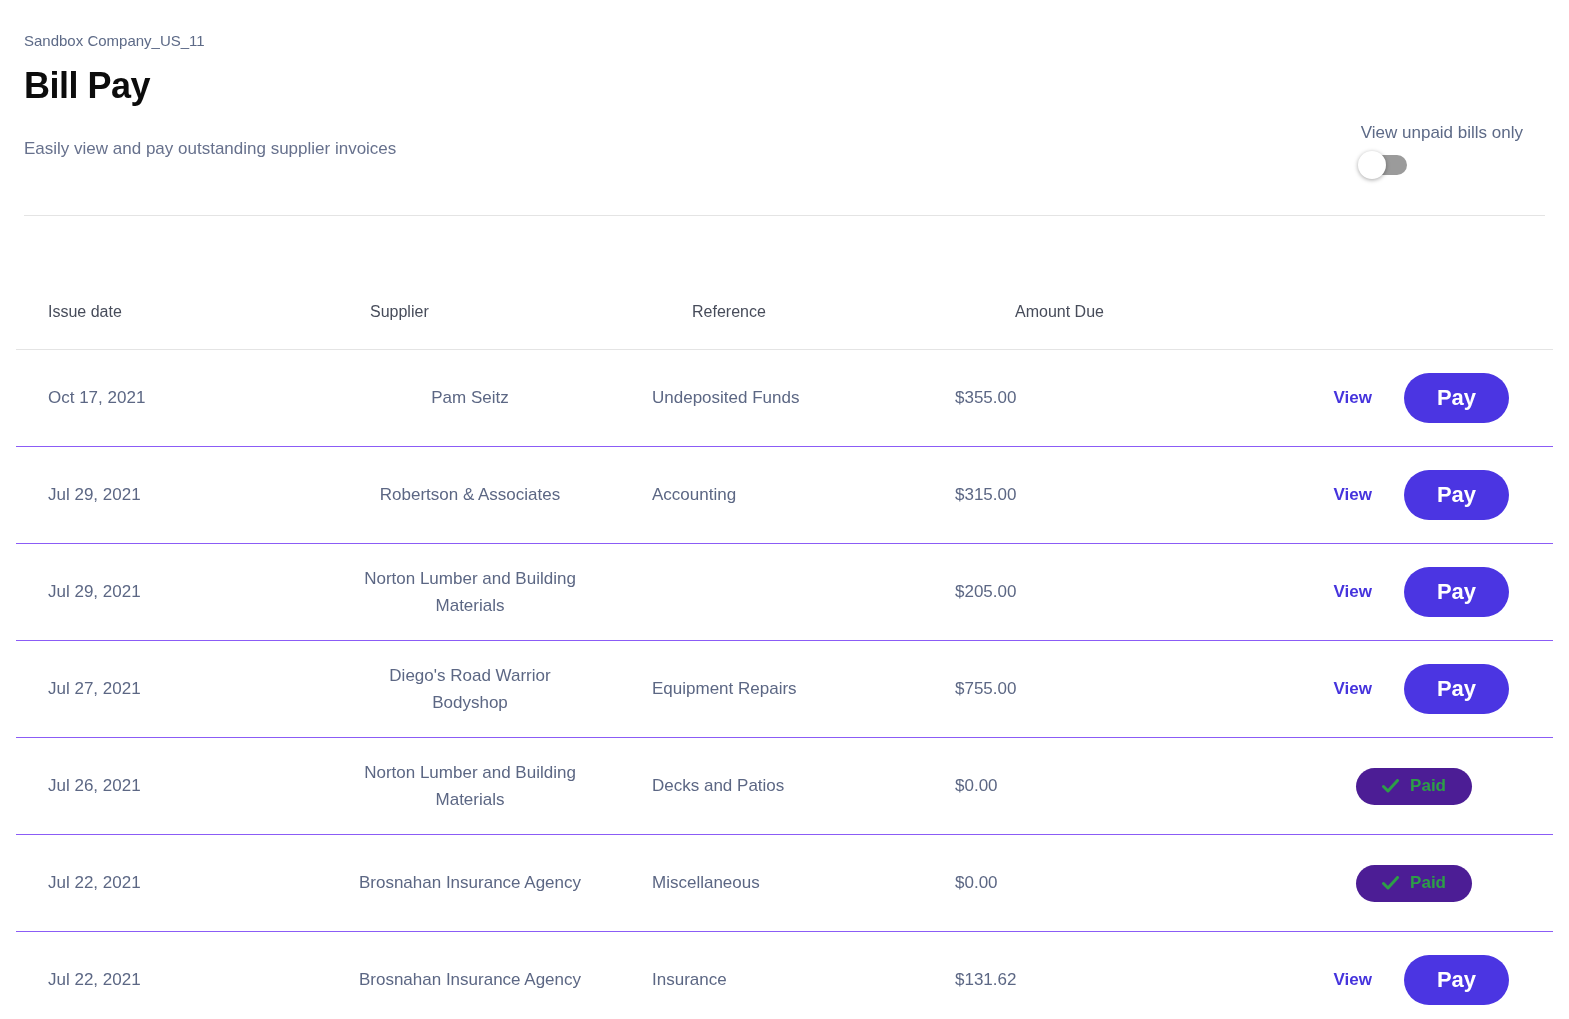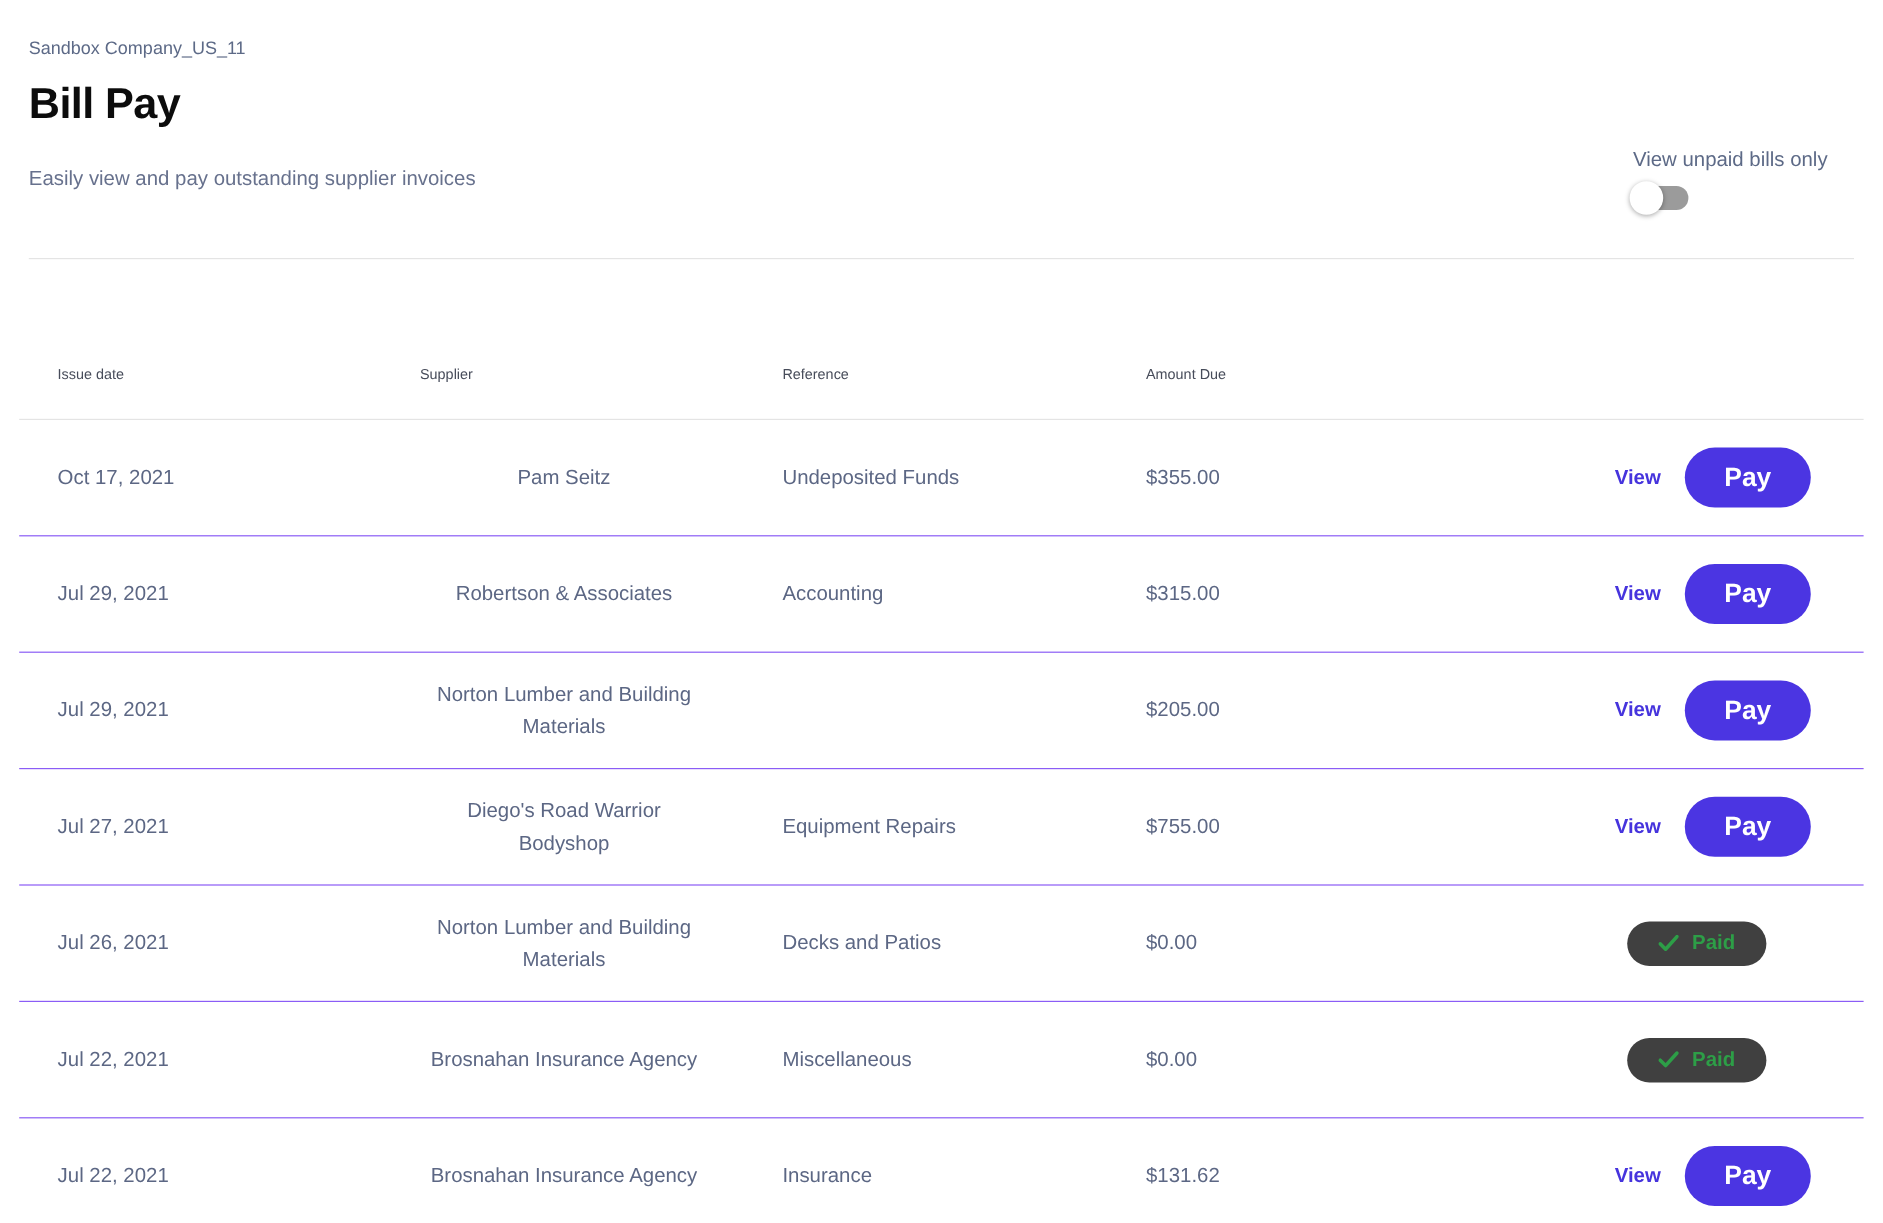--- a/index.html
+++ b/index.html
@@ -48,36 +48,37 @@
   .bill-table { margin-top: 58px; }
   .thead, .trow {
     display: grid;
     grid-template-columns: 302px 302px 303px 190px 1fr;
     align-items: center;
     margin: 0 16px;
     padding: 0 44px 0 32px;
   }
   .thead {
     height: 76px;
-    font-size: 12px;
+    font-size: 16px;
     color: #474c5a;
     border-bottom: 1px solid #e4e4e4;
+    gap: 20px;
   }
   .trow {
     min-height: 97px;
     border-bottom: 1px solid #8b5cf6;
     font-size: 17px;
     color: #5c6784;
   }
   .cell-supplier { max-width: 240px; line-height: 1.6; text-align: center; }
   .action-cell {
     display: flex;
     justify-content: flex-end;
     align-items: center;
-    gap: 20px;
+    gap: 32px;
   }
   .view-link {
     color: #4634dd;
     font-weight: bold;
     font-size: 17px;
     text-decoration: none;
     cursor: pointer;
   }
   .pay-btn {
     width: 105px; height: 50px;
@@ -90,21 +91,21 @@
     font-size: 22px;
     display: flex;
     align-items: center;
     justify-content: center;
     cursor: pointer;
   }
   .paid-badge {
     height: 37px;
     padding: 0 26px;
     border-radius: 19px;
-    background: #404040;
+    background: #4c1d95;
     color: #2d9e47;
     font-weight: bold;
     font-size: 17px;
     display: flex;
     align-items: center;
     gap: 11px;
     margin-right: 37px;
   }
   .check-icon { display: flex; align-items: center; }
 </style>

